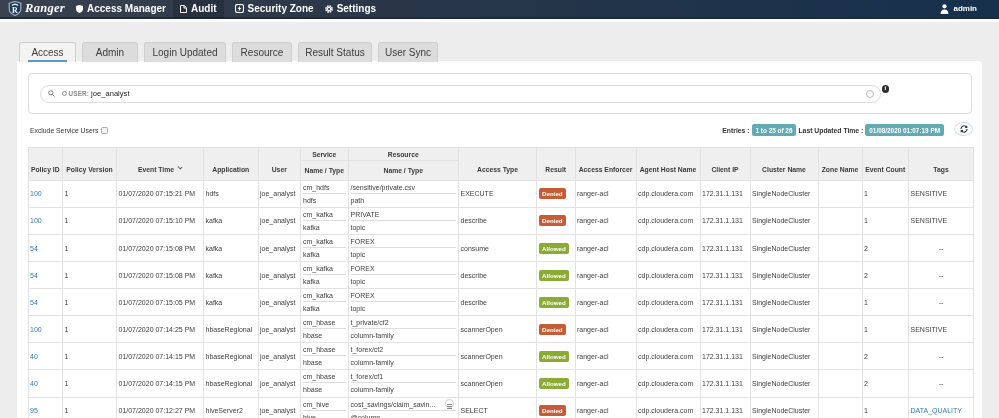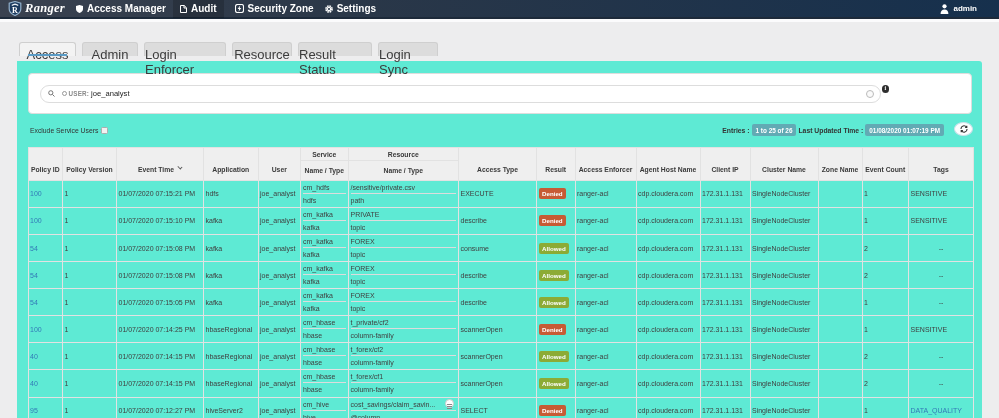--- a/index.html
+++ b/index.html
@@ -21,30 +21,30 @@
 .navitem { display:flex; align-items:center; height:19px; padding:0 7px; font-size:10px; font-weight:bold; color:#fff;justify-content:center; }
 .navitem svg { margin-right:4px; display:block; }
 .navitem.active { background:rgba(0,0,0,0.18); }
 .nav .spacer { flex:1; }
 .usr { display:flex; align-items:center; margin-right:22px; font-size:8px; font-weight:bold; }
 .usr svg { margin-right:4px; display:block; }
 
 
 .tabsrow { margin:23px 0 0 19px; height:18.5px; display:flex; position:relative; z-index:2; }
 .tab {
-  height:14px; margin-right:6px; background:#dcdcdc; border:1px solid #cfcfcf; border-bottom:none;
-  border-radius:3px 3px 0 0; font-size:13px; color:#3c3c3c;
+  height:20px; margin-right:6px; background:#dcdcdc; border:1px solid #cfcfcf; border-bottom:none;
+  border-radius:3px 3px 0 0; font-size:10px; color:#3c3c3c;
   display:flex; align-items:flex-start; justify-content:center; padding-top:4px;
   position:relative;
 }
 .tab.active { background:#f3f3f3; }
 .tab.active .bar { position:absolute; left:8px; right:8px; bottom:0; height:2.5px; background:#5a9bc5; }
 
 
-.panel { position:absolute; left:17px; top:61px; width:965px; height:357px; background:#5eead4; border-radius:0 3px 0 0; }
+.panel { position:absolute; left:17px; top:61px; width:965px; height:357px; background:#ffffff; border-radius:0 3px 0 0; }
 
 .searchbox { position:absolute; left:10.5px; top:12px; width:944px; height:41px; border:1px solid #ddd; border-radius:4px; background:#fff; }
 .pill { position:absolute; left:11px; top:10.5px; width:841px; height:18px; border:1px solid #ddd; border-radius:9px; background:#fff; display:flex; align-items:center; }
 .pill .mag { margin-left:7px; }
 .tagx { margin-left:7px; width:5px; height:5px; border:1px solid #999; border-radius:50%; }
 .taglabel { margin-left:2px; font-size:6.3px; color:#8a8a8a; font-weight:bold; letter-spacing:0.2px; }
 .tagval { margin-left:2px; font-size:7.6px; color:#222; }
 .clearcirc { position:absolute; right:6px; top:4px; width:8px; height:8px; border:1px solid #bbb; border-radius:50%; background:#fafafa; }
 .infoic { position:absolute; left:853px; top:11px; width:7.5px; height:7.5px; background:#2e2e2e; color:#fff; border-radius:50%; font-size:6px; font-weight:bold; text-align:center; line-height:7.5px; font-family:"Liberation Serif",serif; }
 
@@ -122,24 +122,24 @@
         <circle cx="4.5" cy="2.3" r="2.1" fill="#fff"></circle>
         <path d="M0.6 10 Q0.6 5.4 4.5 5.4 Q8.4 5.4 8.4 10 Z" fill="#fff"></path>
       </svg>
     admin
   </div>
 </div>
 
 <div class="tabsrow">
   <div class="tab active" style="width:57px">Access<span class="bar"></span></div>
   <div class="tab" style="width:56px">Admin</div>
-  <div class="tab" style="width:82px">Login Enforcer</div>
+  <div class="tab" style="width:82px">Login Updated</div>
   <div class="tab" style="width:60px">Resource</div>
   <div class="tab" style="width:74px">Result Status</div>
-  <div class="tab" style="width:60px">Login Sync</div>
+  <div class="tab" style="width:60px">User Sync</div>
 </div>
 
 <div class="panel">
   <div class="searchbox">
     <div class="pill">
       <svg class="mag" width="7" height="7" viewBox="0 0 7 7">
           <circle cx="2.8" cy="2.8" r="2.1" fill="none" stroke="#777" stroke-width="1"></circle>
           <line x1="4.4" y1="4.4" x2="6.5" y2="6.5" stroke="#777" stroke-width="1"></line>
         </svg>
       <span class="tagx"></span>

